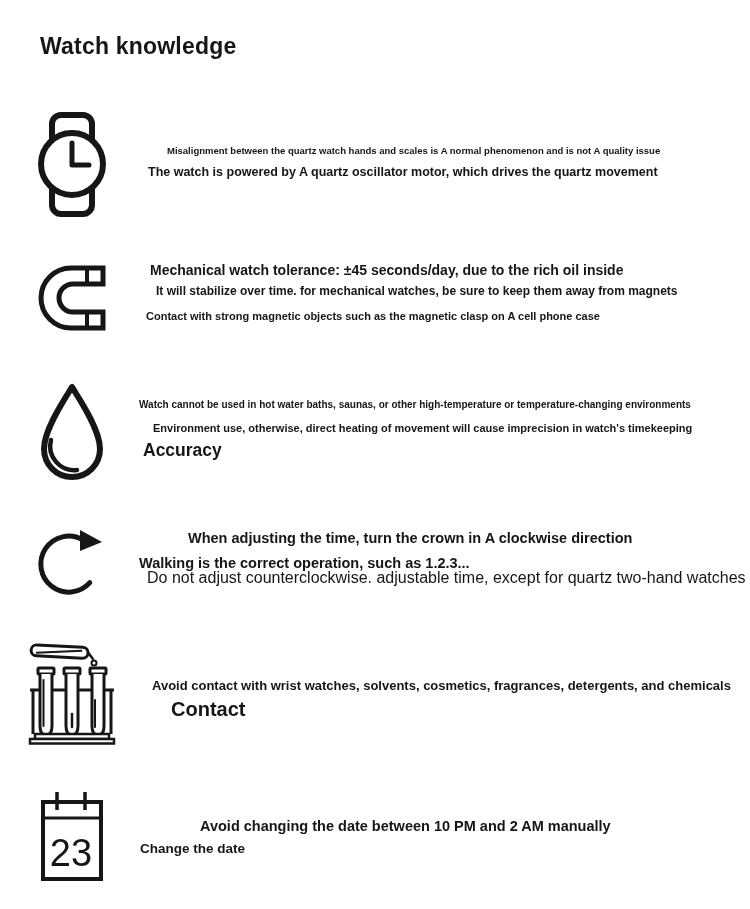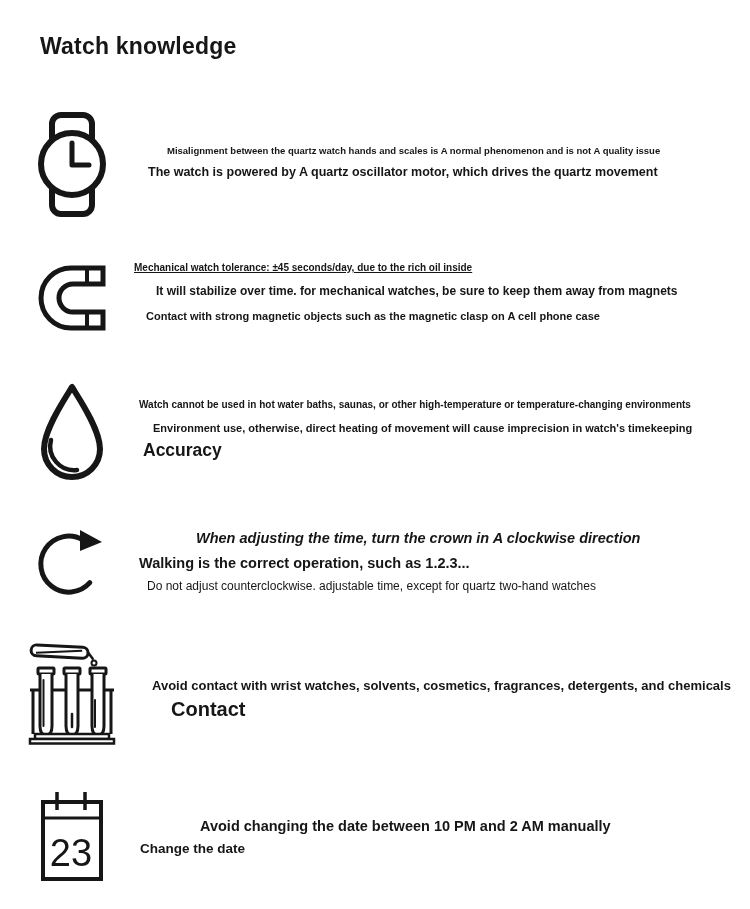--- a/index.html
+++ b/index.html
@@ -12,35 +12,35 @@
   .icon svg{display:block;}
   .ln{position:absolute;margin:0;white-space:nowrap;font-weight:bold;line-height:1.15;}
 
   .s1{top:105px;height:120px;}
   .s1 .icon{left:38px;top:7px;}
   .s1 .a{left:167px;top:41px;font-size:9.5px;}
   .s1 .b{left:148px;top:60px;font-size:12.5px;}
 
   .s2{top:255px;height:90px;}
   .s2 .icon{left:37px;top:7px;}
-  .s2 .a{left:134px;top:7px;font-size:10px;text-decoration:underline;}
+  .s2 .a{left:150px;top:7px;font-size:14px;}
   .s2 .b{left:156px;top:30px;font-size:12px;}
   .s2 .c{left:146px;top:55px;font-size:11px;}
 
   .s3{top:380px;height:110px;}
   .s3 .icon{left:36px;top:3px;}
   .s3 .a{left:139px;top:19px;font-size:10px;}
   .s3 .b{left:153px;top:42px;font-size:11px;}
   .s3 .h{left:143px;top:60px;font-size:17.5px;}
 
   .s4{top:515px;height:100px;}
   .s4 .icon{left:36px;top:5px;}
-  .s4 .a{left:196px;top:15px;font-size:14.5px;font-style:italic;}
+  .s4 .a{left:188px;top:15px;font-size:14.5px;}
   .s4 .b{left:139px;top:40px;font-size:14.5px;}
-  .s4 .c{left:147px;top:65px;font-size:12px;font-weight:normal;}
+  .s4 .c{left:147px;top:54px;font-size:16px;font-weight:normal;}
 
   .s5{top:640px;height:115px;}
   .s5 .icon{left:28px;top:3px;}
   .s5 .a{left:152px;top:39px;font-size:13px;}
   .s5 .h{left:143px;top:58px;font-size:20px;margin-left:28px;}
 
   .s6{top:785px;height:110px;}
   .s6 .icon{left:40px;top:5px;}
   .s6 .a{left:200px;top:33px;font-size:14.5px;}
   .s6 .b{left:140px;top:56px;font-size:13.5px;}

